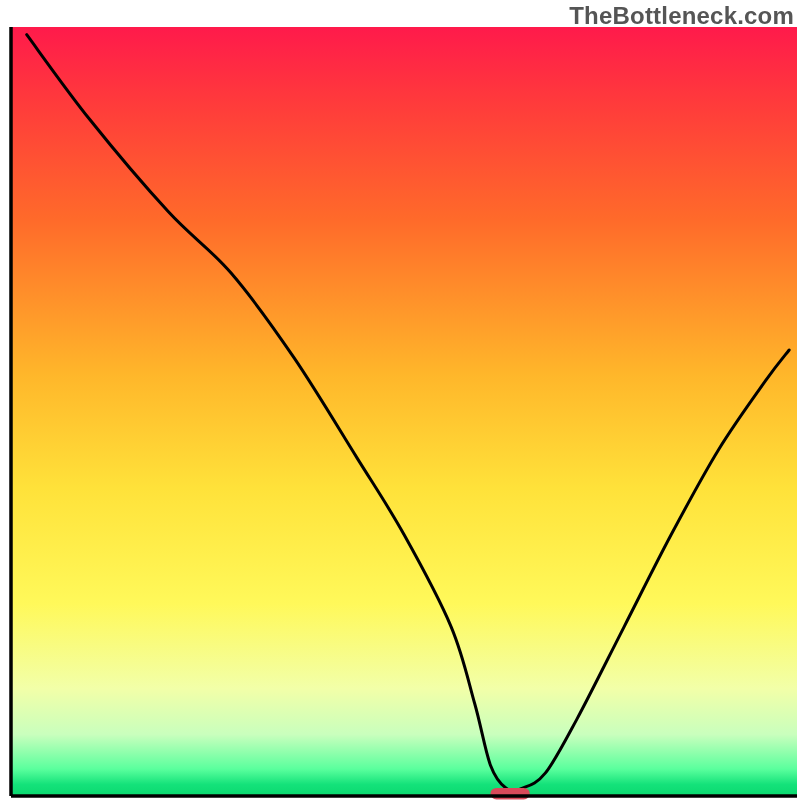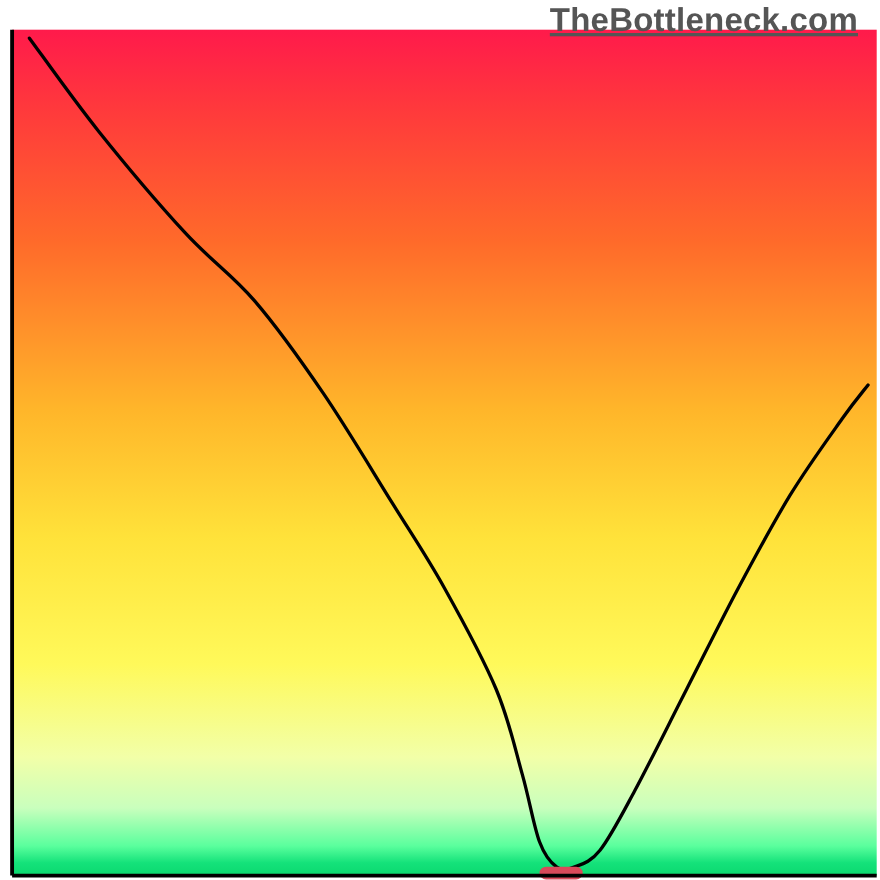--- a/index.html
+++ b/index.html
@@ -12,28 +12,27 @@
     font-family: Arial, Helvetica, sans-serif;
   }
   .stage {
     position: relative;
     width: 800px;
     height: 800px;
   }
   .watermark {
     position: absolute;
     top: 2px;
-    right: 20px;
-    font-size: 30px;
+    right: 6px;
+    font-size: 24px;
     font-weight: bold;
     color: #555;
     letter-spacing: 0.2px;
     z-index: 10;
     pointer-events: none;
-    text-decoration: underline;
   }
   svg {
     position: absolute;
     top: 0;
     left: 0;
   }
 </style>
 </head>
 <body>
 

